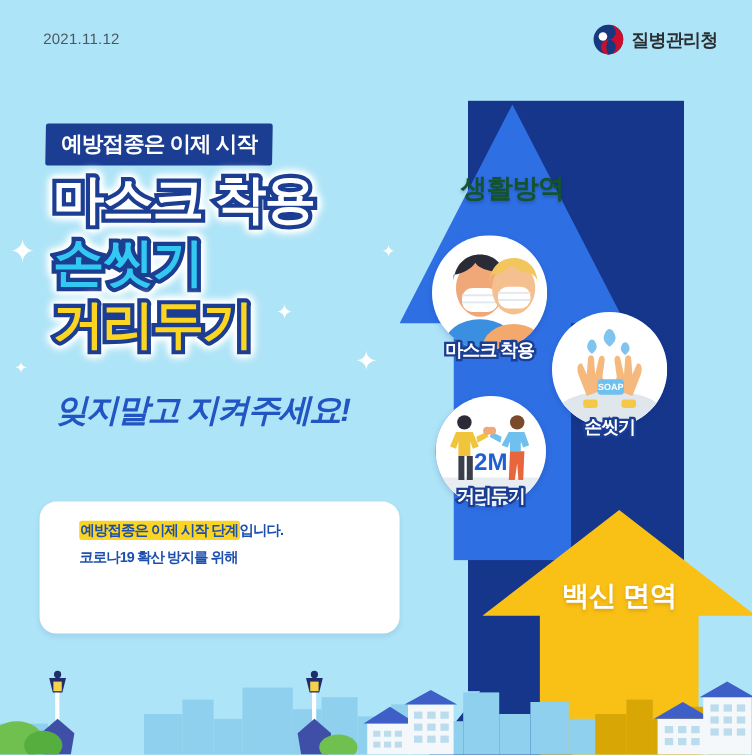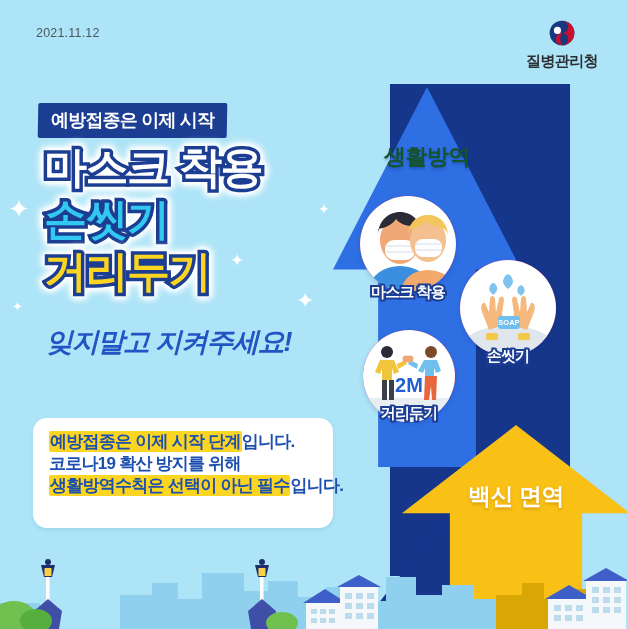--- a/index.html
+++ b/index.html
@@ -11,21 +11,21 @@
   }
   #poster{position:absolute;inset:0;width:627px;height:629px;overflow:hidden;background:#aee4f7;}
 
   
   .date{
     position:absolute;left:36px;top:26px;
     font-size:12.5px;color:#4c565e;letter-spacing:.2px;
   }
   .logo-wrap{
     position:absolute;right:29px;top:20px;
-    display:flex;align-items:center;gap:6px;flex-direction:column;
+    display:flex;align-items:center;gap:6px;
   }
   .logo-name{
     font-size:15px;font-weight:bold;color:#2b2f33;letter-spacing:-0.6px;
   }
 
   
   .navy-panel{
     position:absolute;left:390px;top:84px;width:180px;height:492px;
     background:#16368c;
   }
@@ -98,32 +98,32 @@
   .spark{position:absolute;color:#ffffff;line-height:1;user-select:none;}
 
   
   .infobox{
     position:absolute;left:33px;top:418px;width:300px;height:110px;
     background:#ffffff;border-radius:14px;
     box-shadow:0 2px 4px rgba(30,80,150,.10);
     padding:13px 0 0 0;box-sizing:border-box;
   }
   .ib-line{
-    font-size:17px;font-weight:bold;color:#1d4fae;letter-spacing:-0.75px;
-    line-height:22px;padding-left:16px;white-space:nowrap;
+    font-size:12px;font-weight:bold;color:#1d4fae;letter-spacing:-0.75px;
+    line-height:22px;padding-left:33px;white-space:nowrap;
   }
   .hl{
     background:#fbd521;color:#1d4fae;
     padding:1px 1px;border-radius:2px;
     box-decoration-break:clone;-webkit-box-decoration-break:clone;
   }
 
   
   .circle{
-    position:absolute;border-radius:50%;background:#be185d;overflow:hidden;
+    position:absolute;border-radius:50%;background:#3b82f6;overflow:hidden;
     box-shadow:0 2px 5px rgba(0,40,110,.18);
   }
   .circ-label{
     position:absolute;text-align:center;font-size:15px;font-weight:bold;
     color:#ffffff;letter-spacing:-0.9px;
     -webkit-text-stroke:4px #1b3d92;paint-order:stroke fill;
   }
 
   
   .city{position:absolute;left:0;bottom:0;width:627px;height:92px;}
@@ -171,23 +171,20 @@
   </div>
 
   <div class="subtitle">잊지말고 지켜주세요!</div>
 
   <div class="infobox">
     <div class="ib-line">
       <span class="hl">예방접종은 이제 시작 단계</span><span>입니다.</span>
     </div>
     <div class="ib-line">
       <span>코로나19 확산 방지를 위해</span>
-    </div>
-    <div class="ib-line">
-      <span class="hl">생활방역수칙은 선택이 아닌 필수</span><span>입니다.</span>
     </div>
   </div>
 
   <div class="circle" style="left:360px;top:196px;width:96px;height:96px;">
     <svg width="96" height="96" viewBox="0 0 96 96">
       <rect width="96" height="96" fill="#ffffff"></rect>
       <ellipse cx="40" cy="92" rx="30" ry="22" fill="#3b8fe0"></ellipse>
       <ellipse cx="68" cy="94" rx="26" ry="20" fill="#f3a96b"></ellipse>
       <path d="M20 44c0-13 9-22 20-22s20 9 20 22-9 24-20 24-20-11-20-24z" fill="#f0a878"></path>
       <path d="M18 40c0-15 10-24 22-24s22 9 22 24c0-6-6-9-12-10-7-1-12-4-14-7-3 5-10 9-18 10-0 0 0 4 0 7z" fill="#2b2b38"></path>

